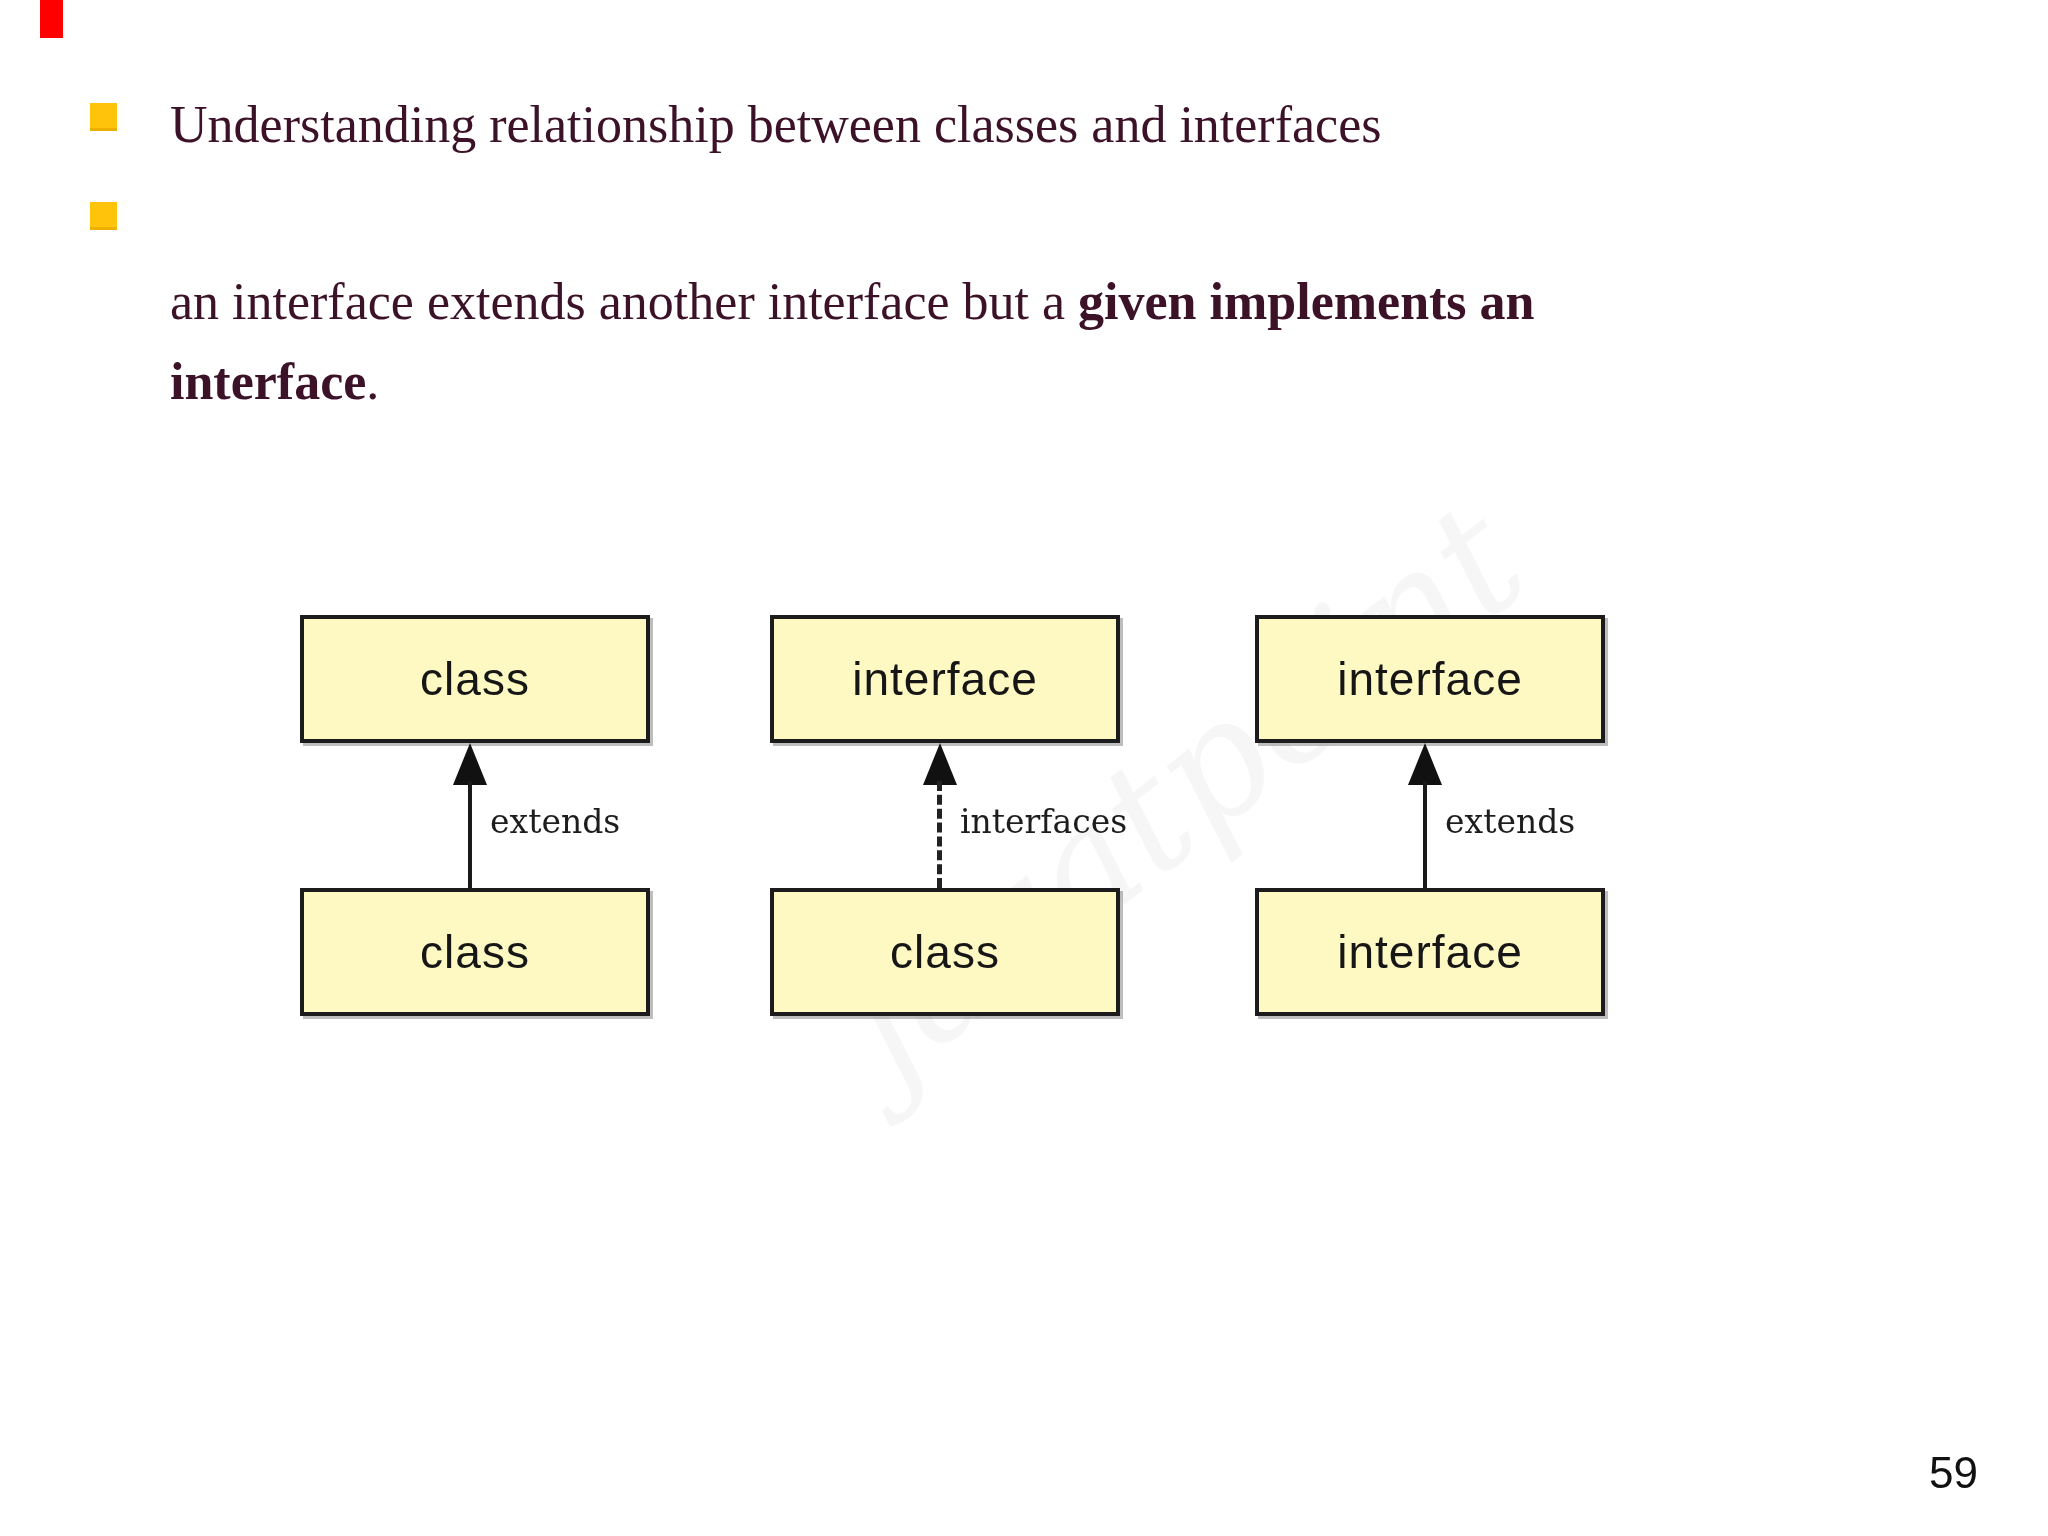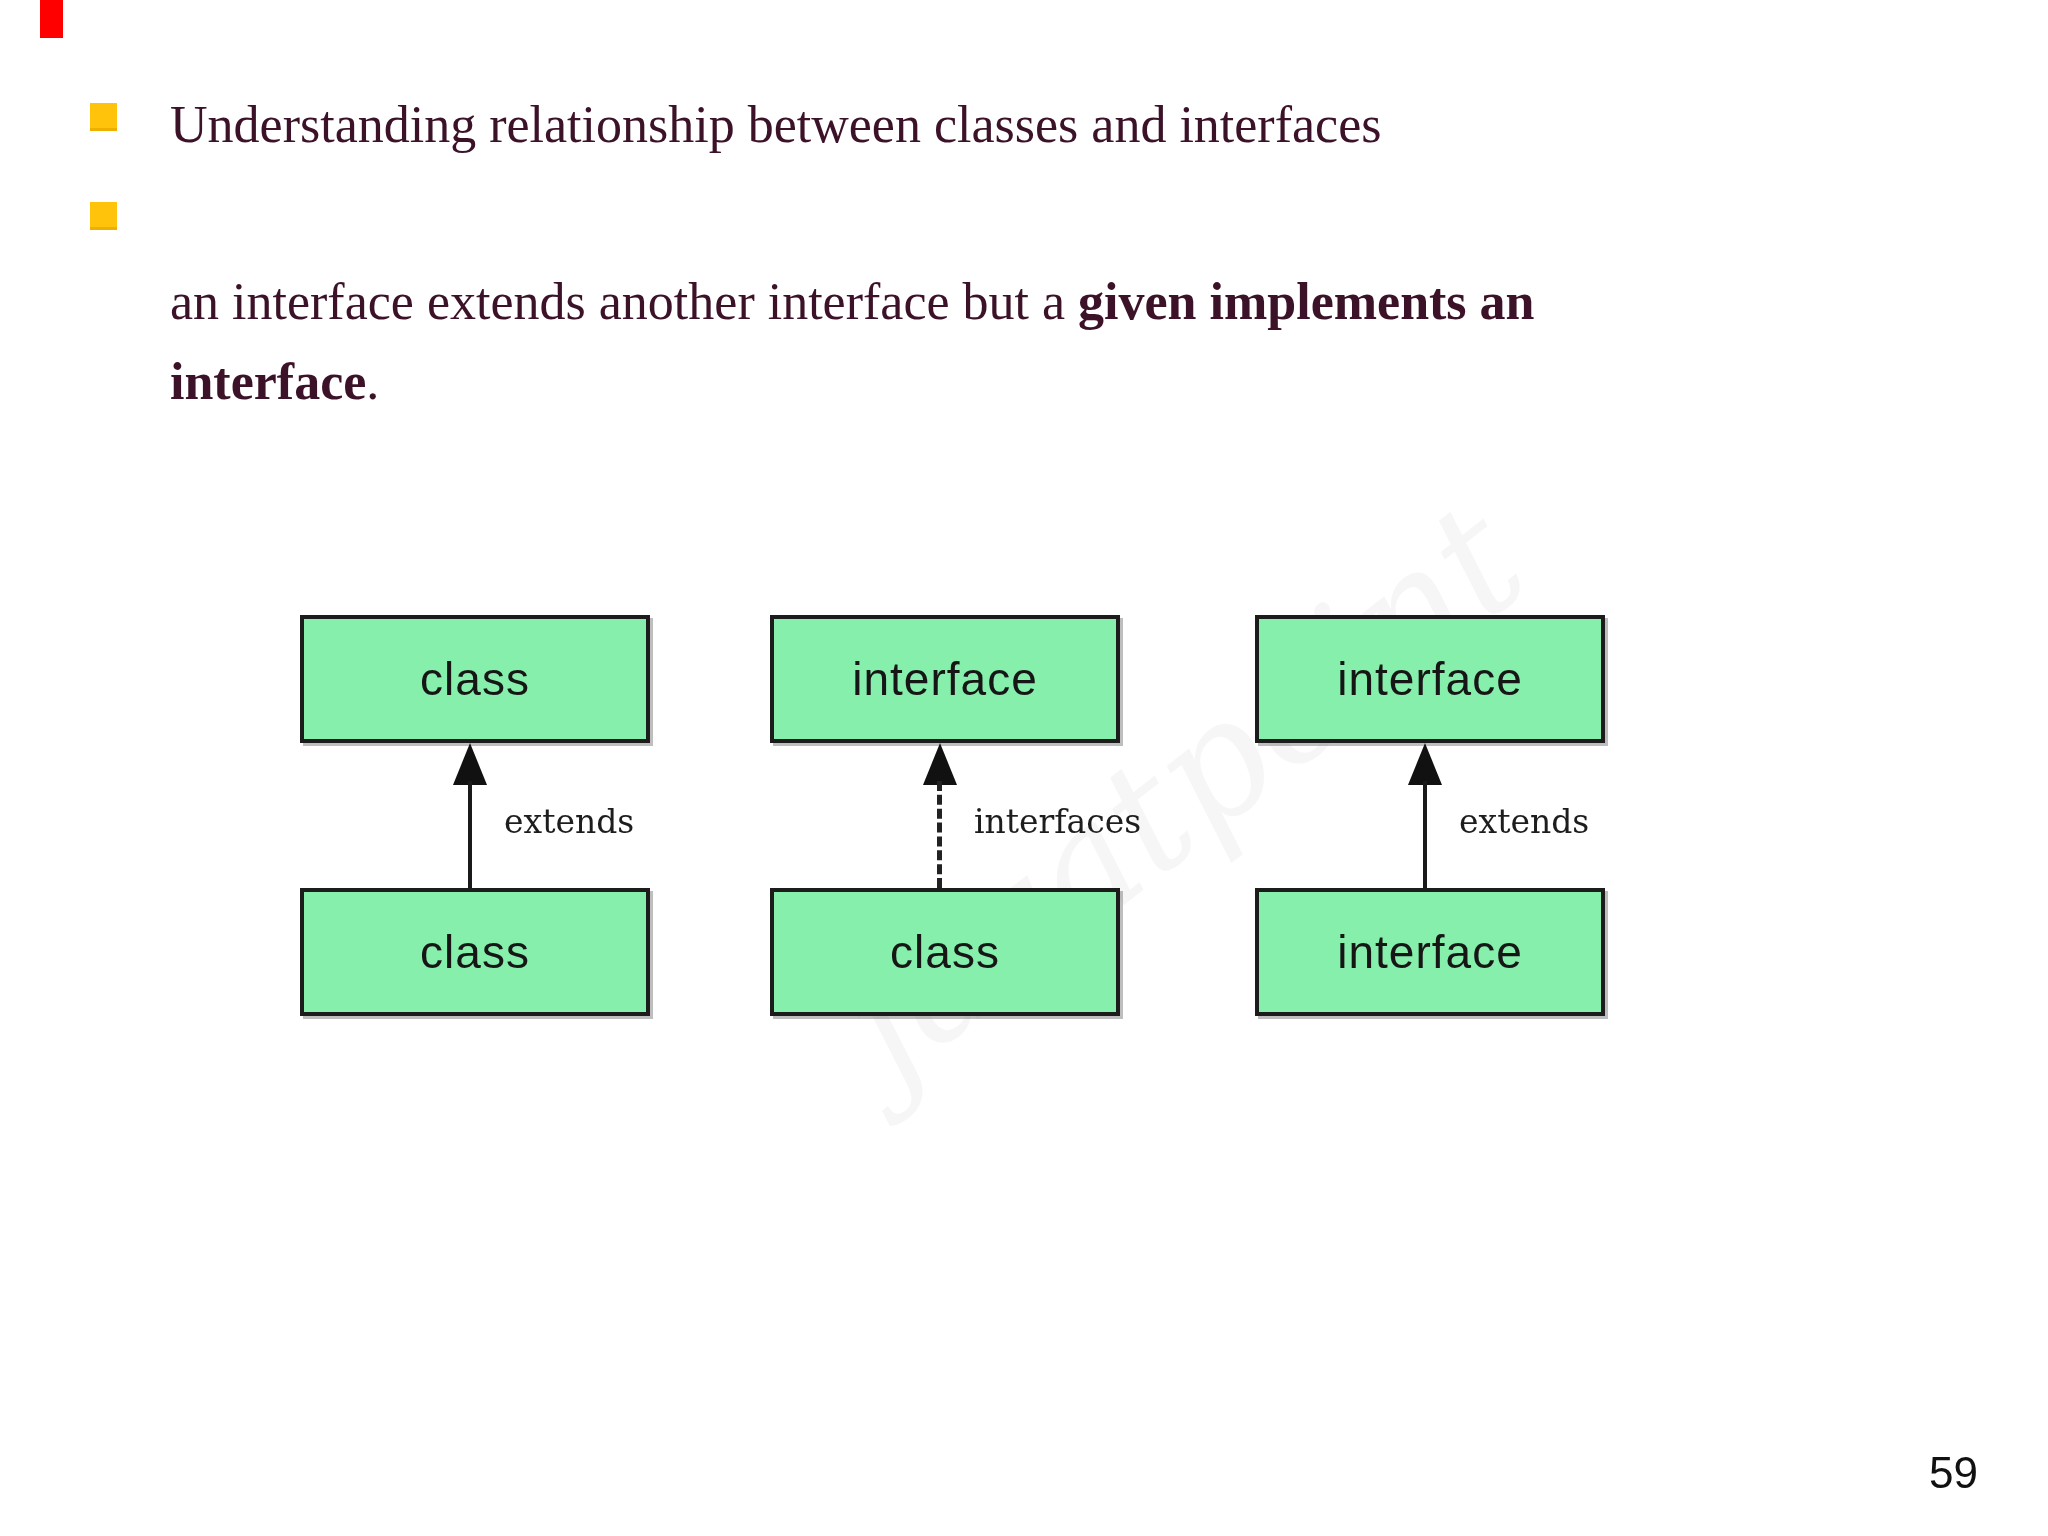--- a/index.html
+++ b/index.html
@@ -53,21 +53,21 @@
     width: 1450px; height: 480px;
   }
   .col { position: absolute; top: 0; width: 350px; height: 480px; }
   .col1 { left: 50px; }
   .col2 { left: 520px; }
   .col3 { left: 1005px; }
   .dbox {
     position: absolute;
     left: 0;
     width: 342px; height: 120px;
-    background: #86efac;
+    background: #fef9c3;
     border: 4px solid #1c1c1c;
     box-shadow: 3px 3px 0 rgba(110,110,110,0.45);
     display: flex;
     align-items: center;
     justify-content: center;
     font-family: "Liberation Sans", sans-serif;
     font-size: 46px;
     color: #161616;
     letter-spacing: 1px;
   }
@@ -93,21 +93,21 @@
     background: #1a1a1a;
   }
   .arrow.dashed .shaft {
     width: 0;
     background: none;
     border-left: 5px dashed #222222;
     left: 14px;
   }
   .rel-label {
     position: absolute;
-    left: 204px; top: 222px;
+    left: 190px; top: 222px;
     font-family: "DejaVu Serif", serif;
     font-size: 33px;
     color: #1d1d1d;
     white-space: nowrap;
   }
   
   .watermark {
     position: absolute;
     left: 700px; top: 400px;
     width: 960px; height: 780px;

